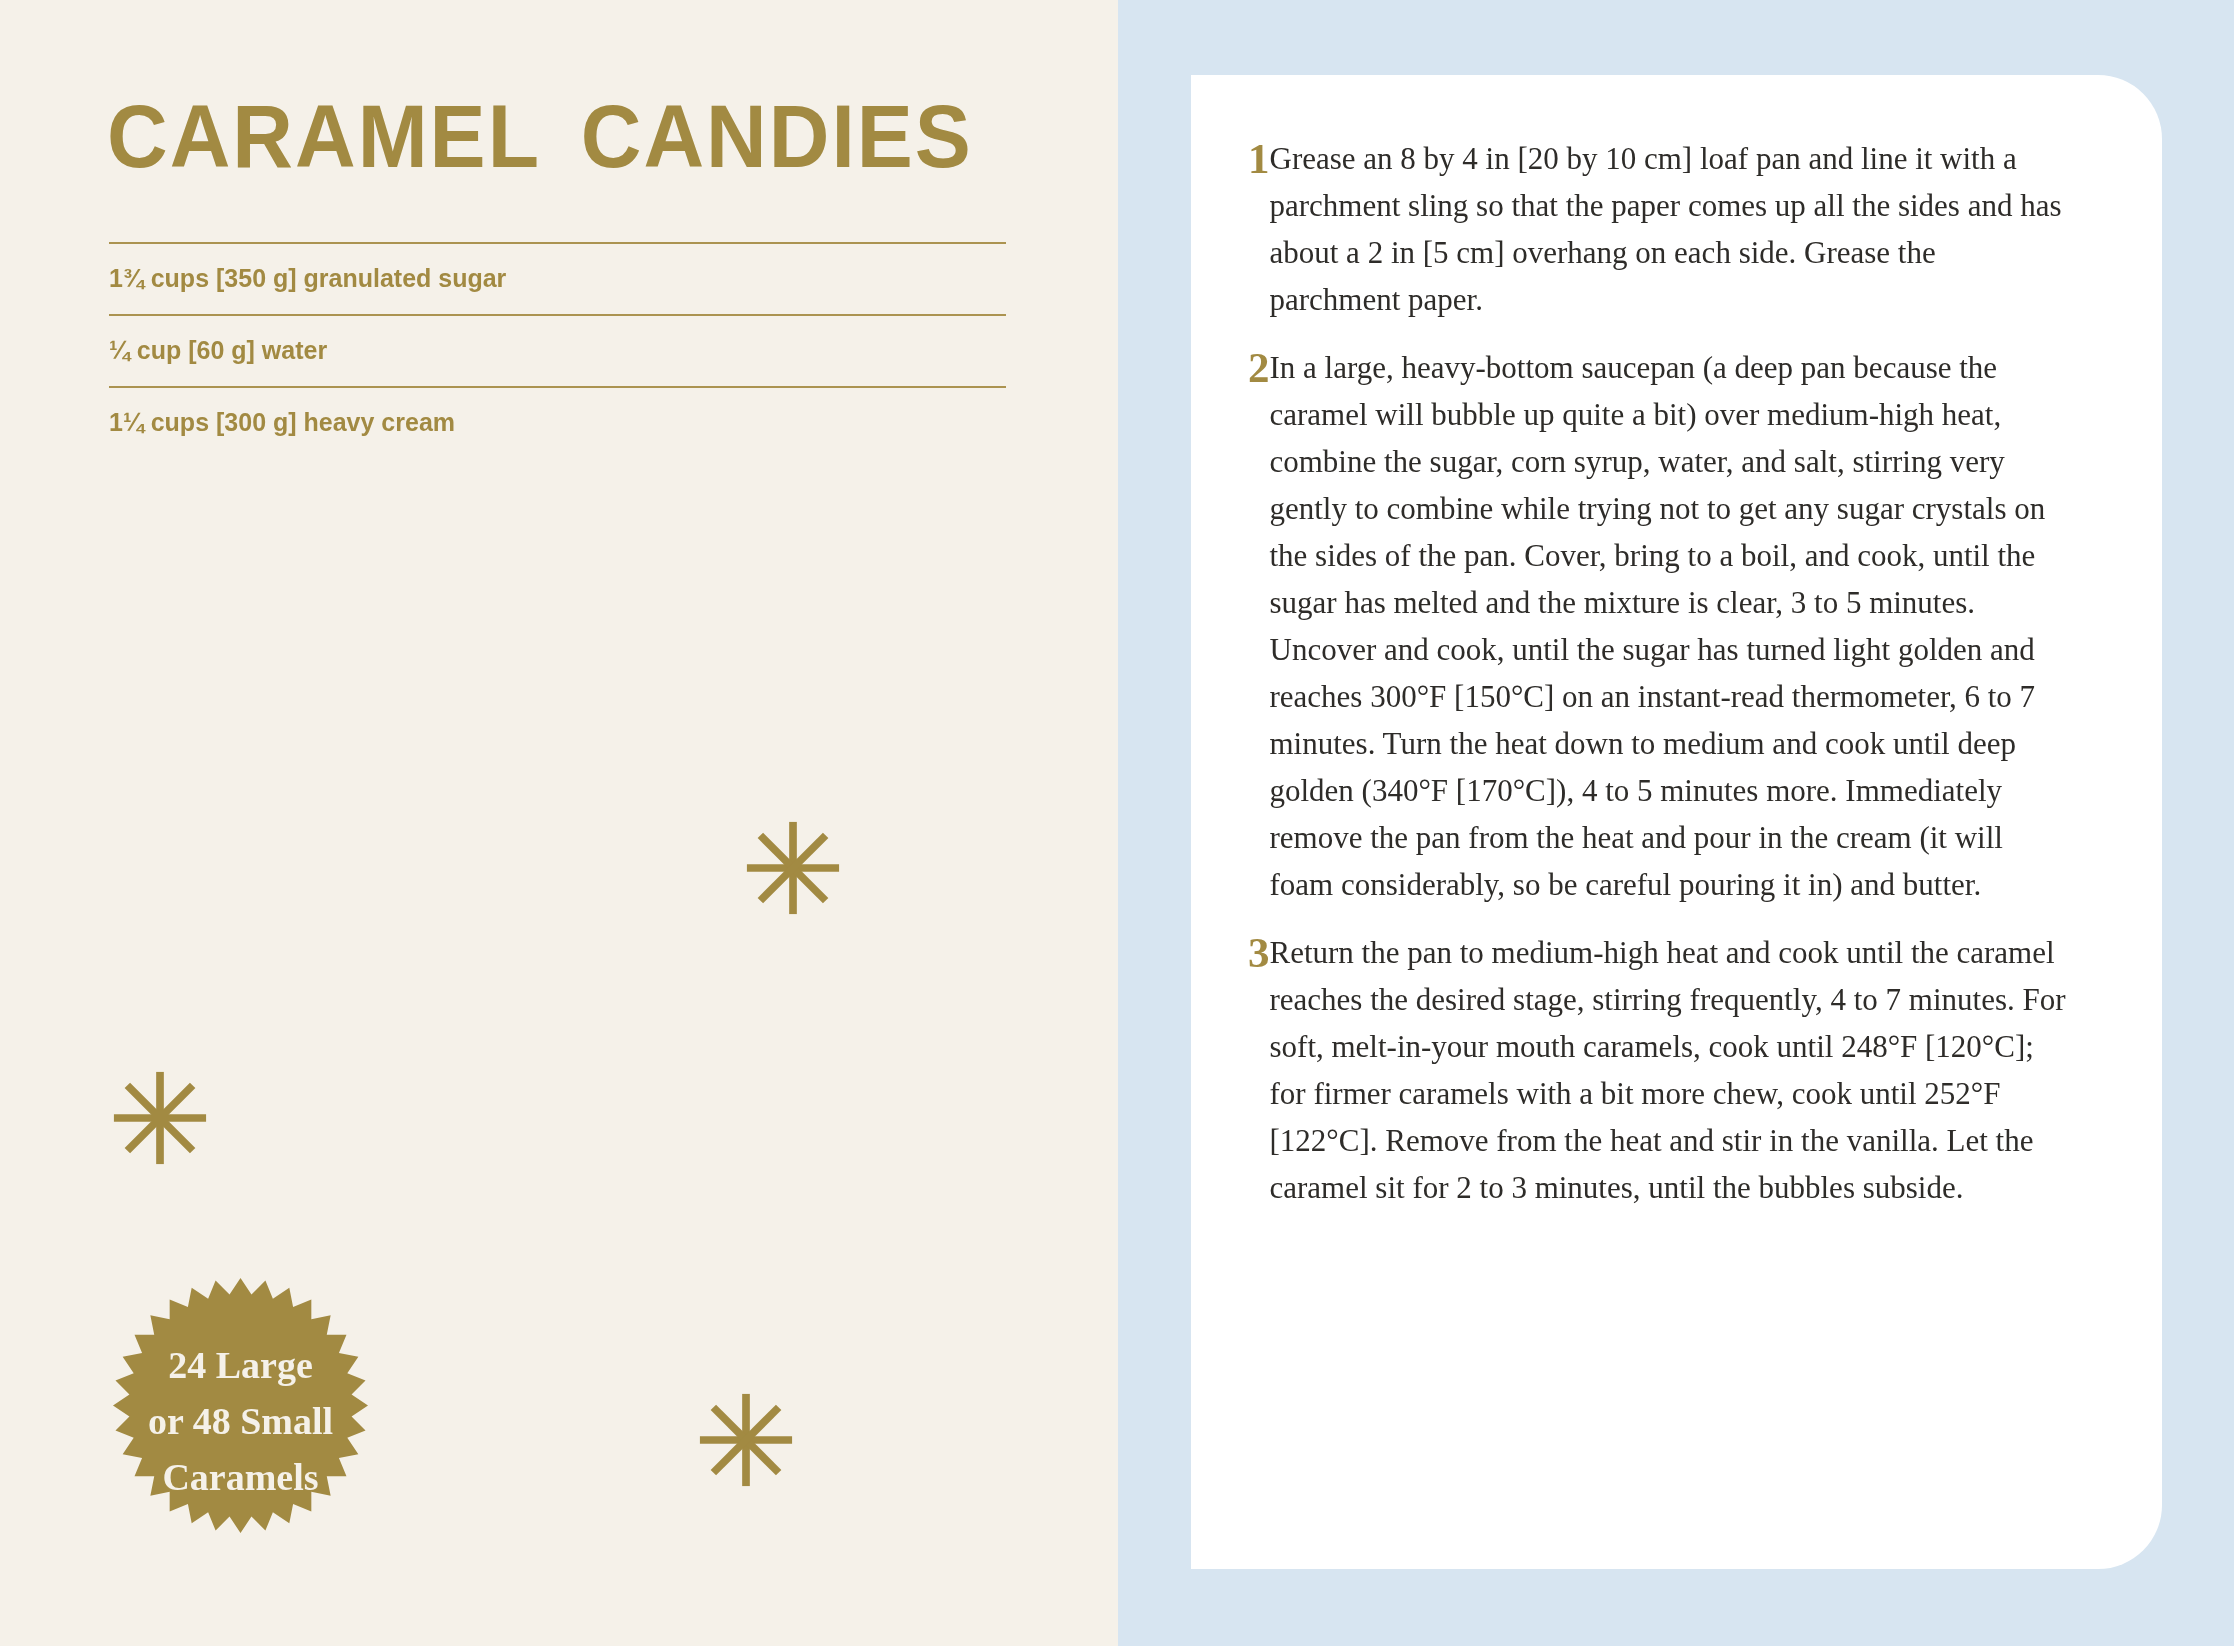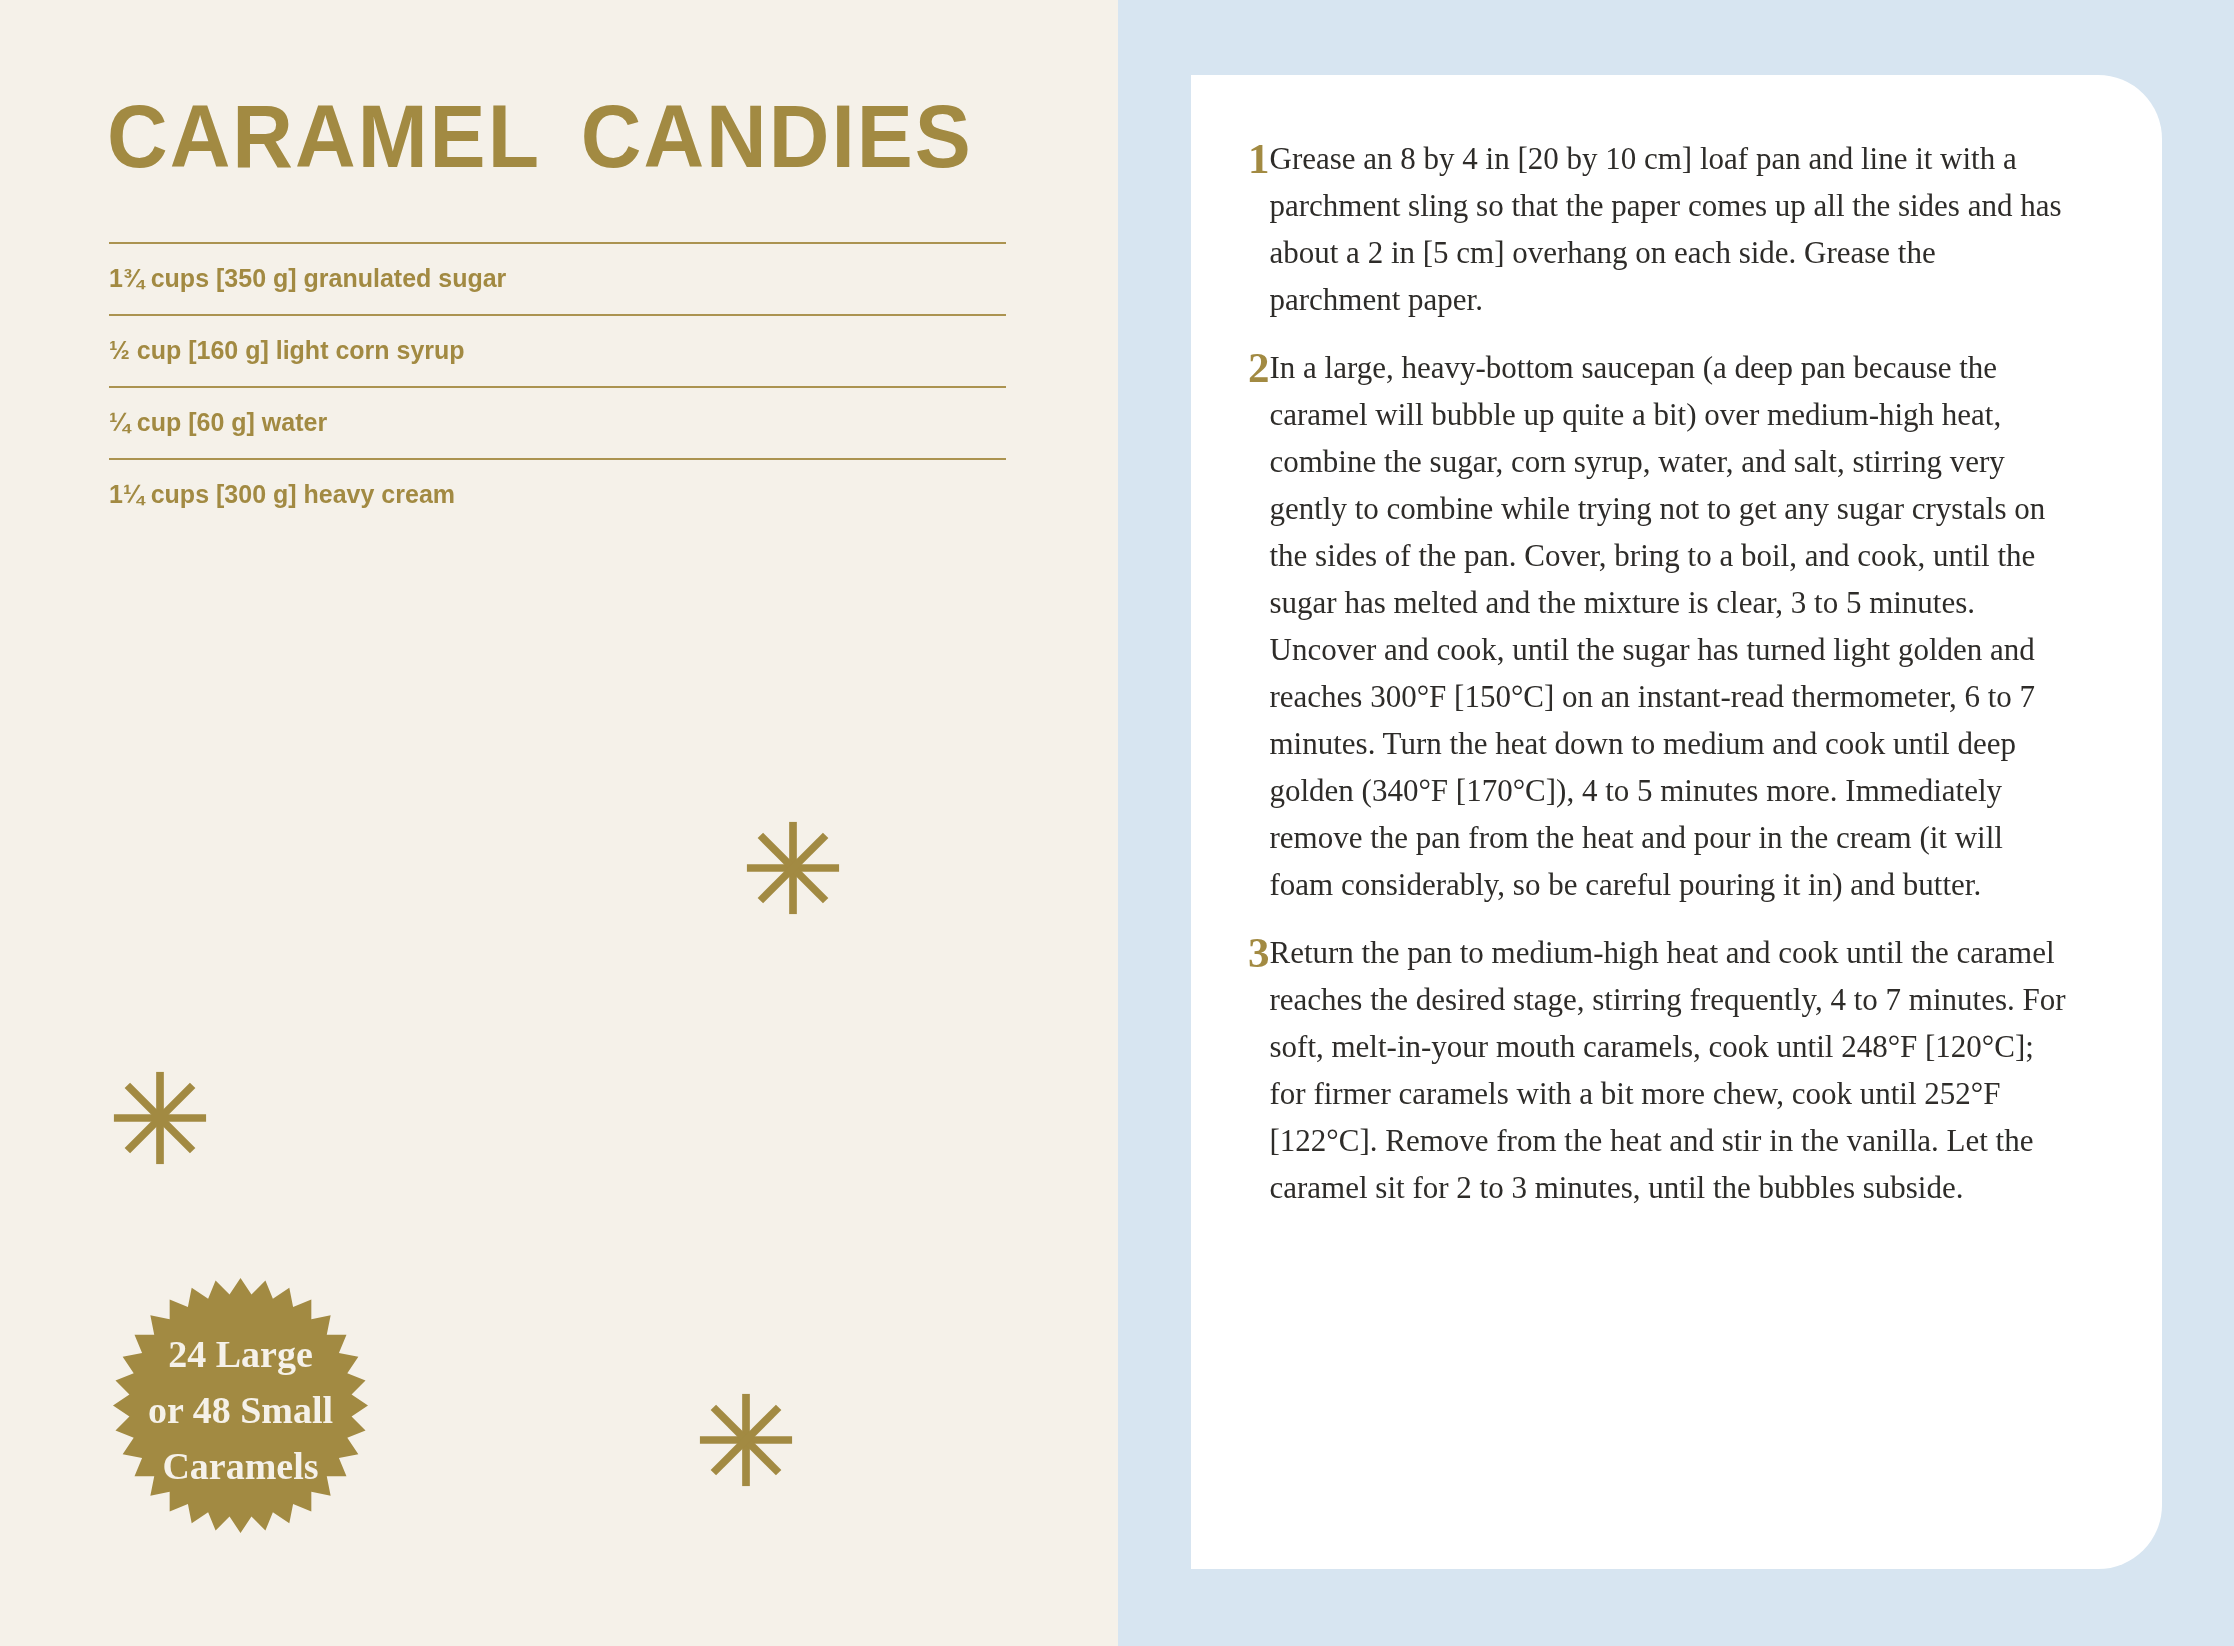--- a/index.html
+++ b/index.html
@@ -42,21 +42,21 @@
   }
   .sparkle { position: absolute; width: 96px; height: 96px; }
   .sparkle-a { left: 745px; top: 820px; }
   .sparkle-b { left: 112px; top: 1070px; }
   .sparkle-c { left: 698px; top: 1392px; }
   .yield-badge {
     position: absolute; left: 112px; top: 1277px; width: 257px; height: 257px;
   }
   .yield-badge svg { position: absolute; left: 0; top: 0; }
   .badge-text {
-    position: absolute; left: 0; top: 4px; width: 257px; height: 257px;
+    position: absolute; left: 0; top: 15px; width: 257px; height: 257px;
     display: flex; flex-direction: column; align-items: center; justify-content: center;
     font-family: "Liberation Serif", "DejaVu Serif", serif;
     font-weight: bold;
     font-size: 38px;
     line-height: 56px;
     color: #f5f1e9;
     text-align: center;
   }
   .right-panel {
     position: absolute; left: 1118px; top: 0; width: 1116px; height: 1647px;
@@ -87,21 +87,20 @@
   }
 </style>
 </head>
 <body>
 
 <div class="left-panel">
   <h1 class="page-title">CARAMEL CANDIES</h1>
 
   <ul class="ingredients-list">
     <li class="ingredient">1¾ cups [350 g] granulated sugar</li>
-    <li class="ingredient">½ cup [160 g] light corn syrup</li>
     <li class="ingredient">¼ cup [60 g] water</li>
     <li class="ingredient">1¼ cups [300 g] heavy cream</li>
   </ul>
 
   <svg class="sparkle sparkle-a" viewBox="0 0 100 100">
     <g stroke="#a28a42" stroke-width="8">
       <line x1="50" y1="2" x2="50" y2="98"></line>
       <line x1="2" y1="50" x2="98" y2="50"></line>
       <line x1="16" y1="16" x2="84" y2="84"></line>
       <line x1="84" y1="16" x2="16" y2="84"></line>

